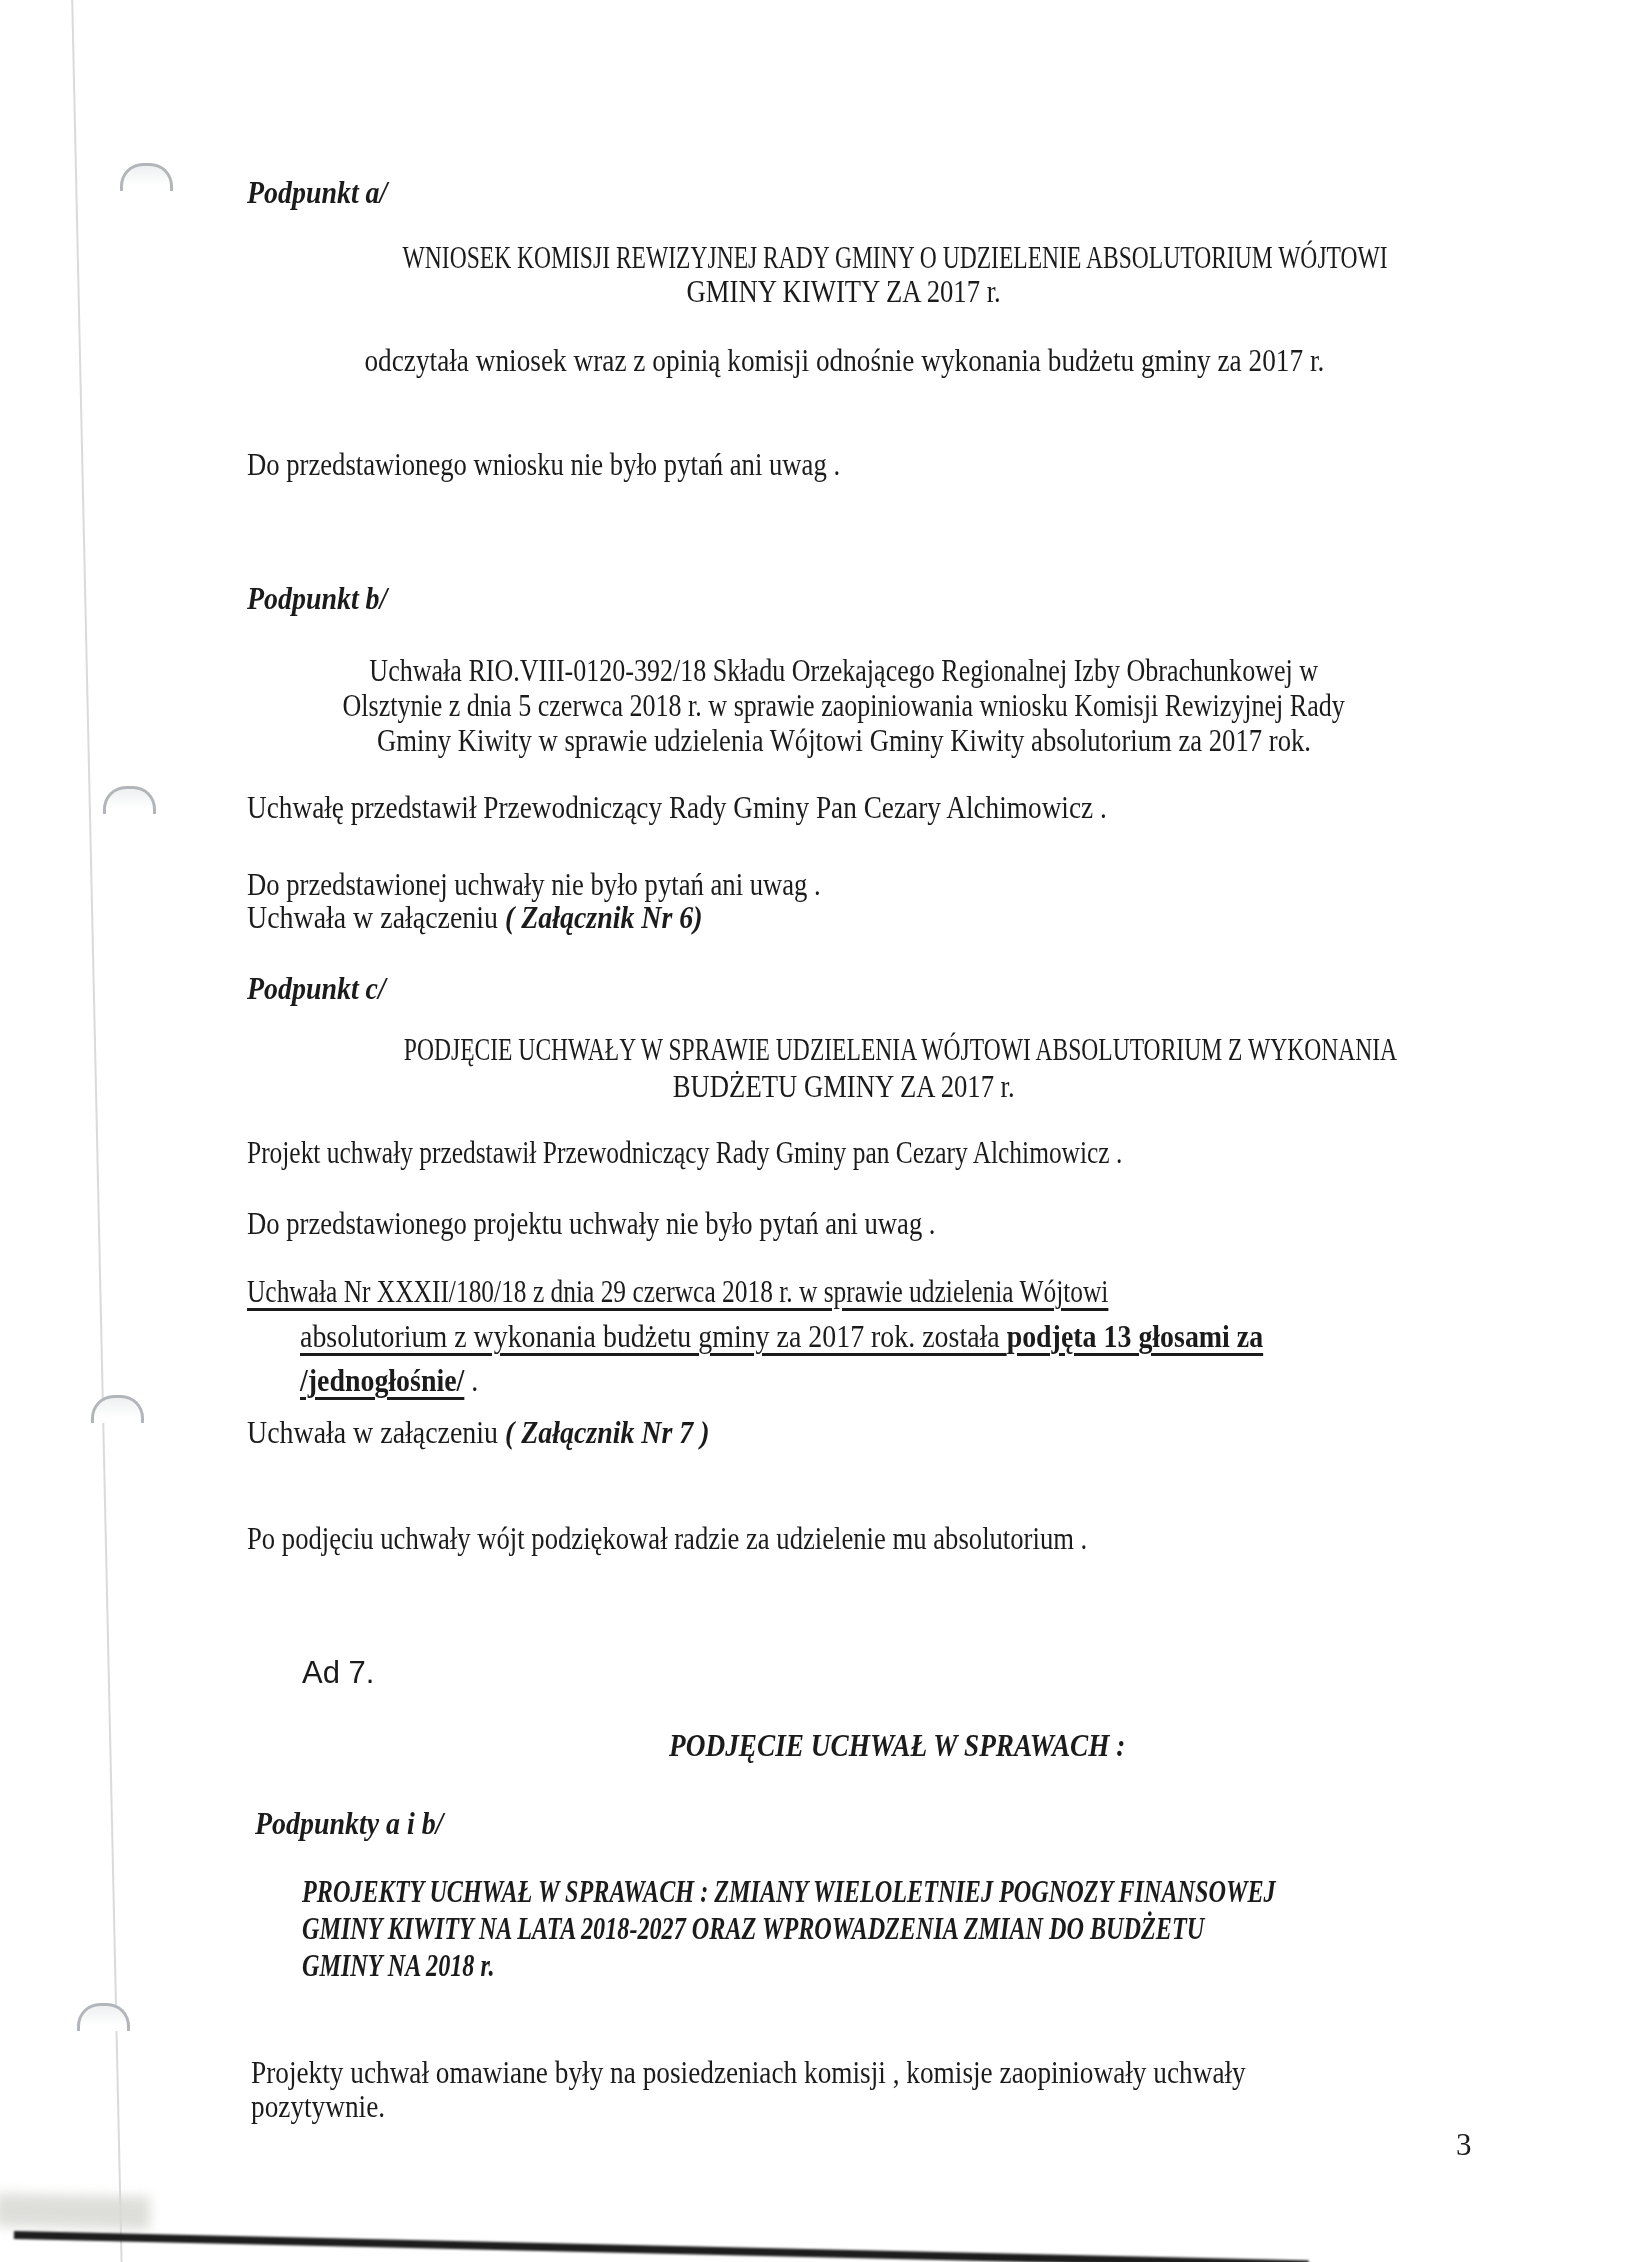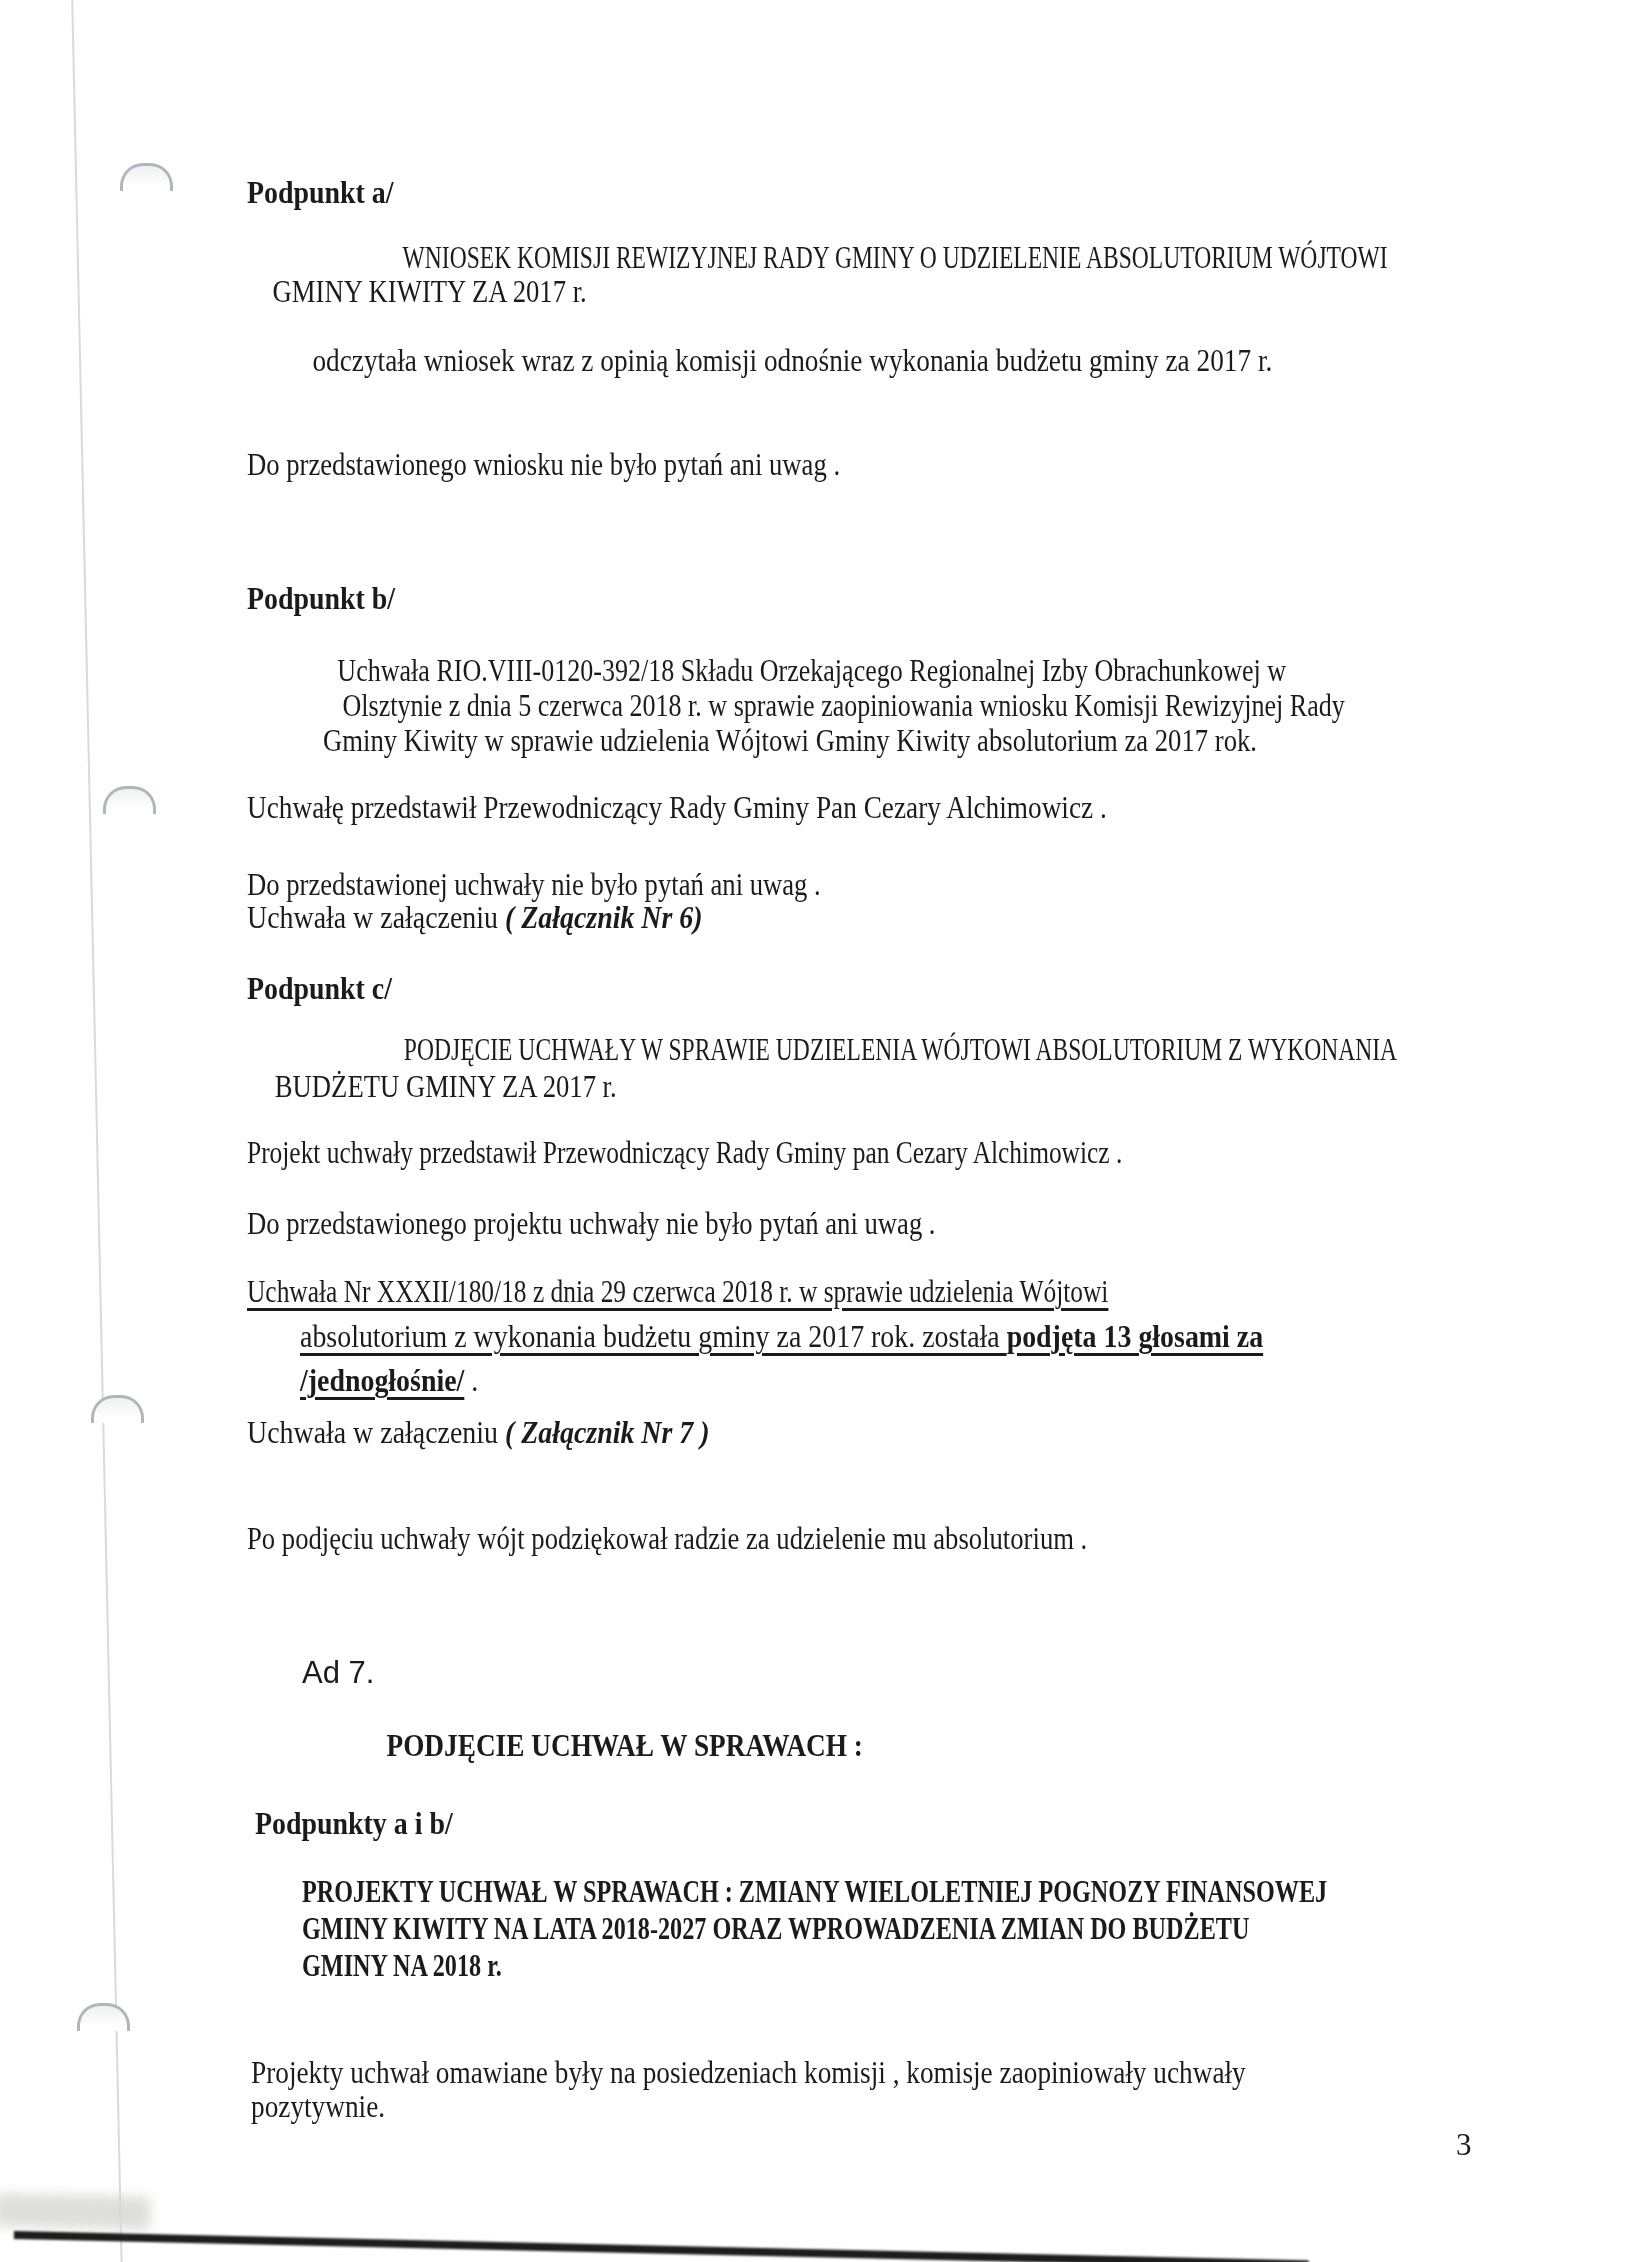--- a/index.html
+++ b/index.html
@@ -20,23 +20,23 @@
     background:linear-gradient(#eef0f1,#ffffff 80%);
     filter:blur(0.5px);}
   .bottom-wedge{position:absolute;left:-4.9px;top:2195px;width:155px;height:33px;
     background:#d8d8d4;transform:rotate(1.3deg);filter:blur(5.8px);opacity:.85;}
   .bottom-edge{position:absolute;left:13.6px;top:2231px;width:1295px;height:7.8px;
     background:#1d1d1d;transform:rotate(1.3deg);transform-origin:left top;filter:blur(1px);}
 
   
   .doc{position:absolute;left:247px;top:0;width:1194px;height:2263px;font-size:31px;}
   .blk{position:absolute;left:0;width:100%;line-height:35px;}
-  .ctr{}
+  .ctr{text-align:center;}
   .lh34{line-height:33px}.lh35{line-height:34px}.lh38{line-height:37px}
-  .bold{font-weight:700;}
+  .bold{font-weight:700;font-style:italic;}
   b{font-weight:700;}
   .ref{font-weight:700;font-style:italic;}
   .ul{text-decoration:underline;text-decoration-thickness:2.9px;text-underline-offset:5.8px;}
   .sans{font-family:"Liberation Sans","DejaVu Sans",sans-serif;}
 
   
   .cx{display:inline-block;white-space:nowrap;}
   .oL{transform-origin:0 50%;}
   .oC{transform-origin:50% 50%;}
   .s76{transform:scaleX(.76);} .s78{transform:scaleX(.78);}

